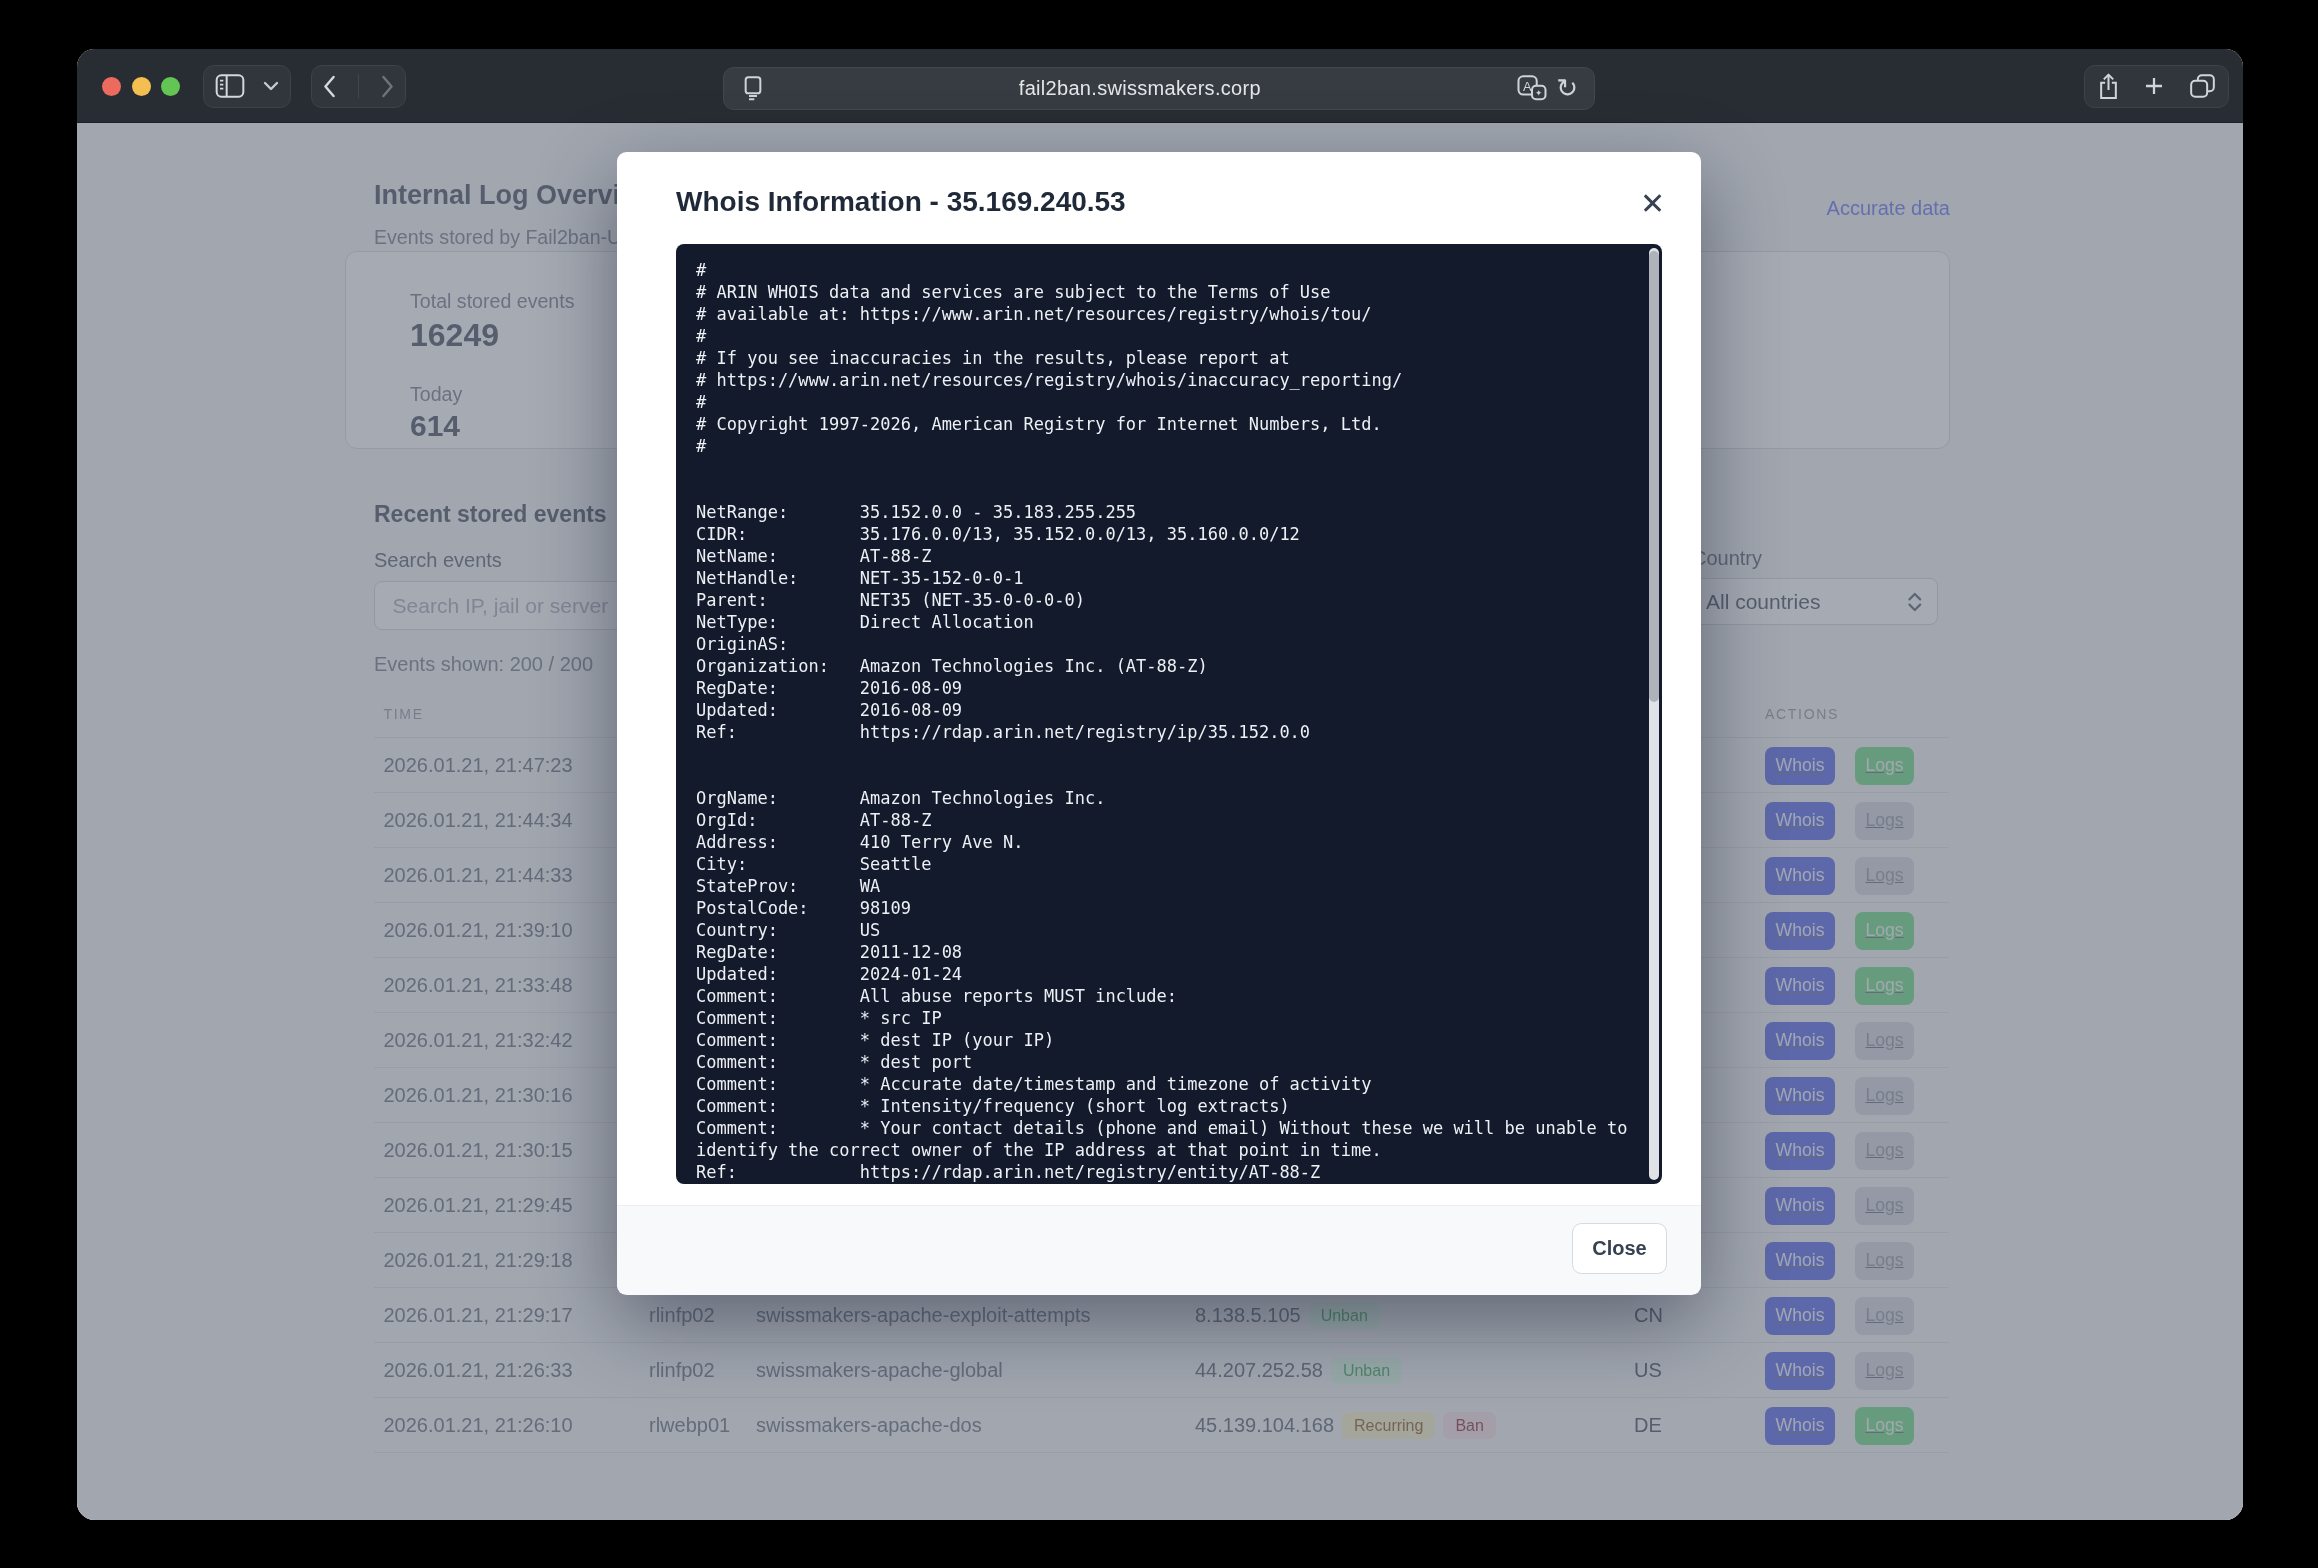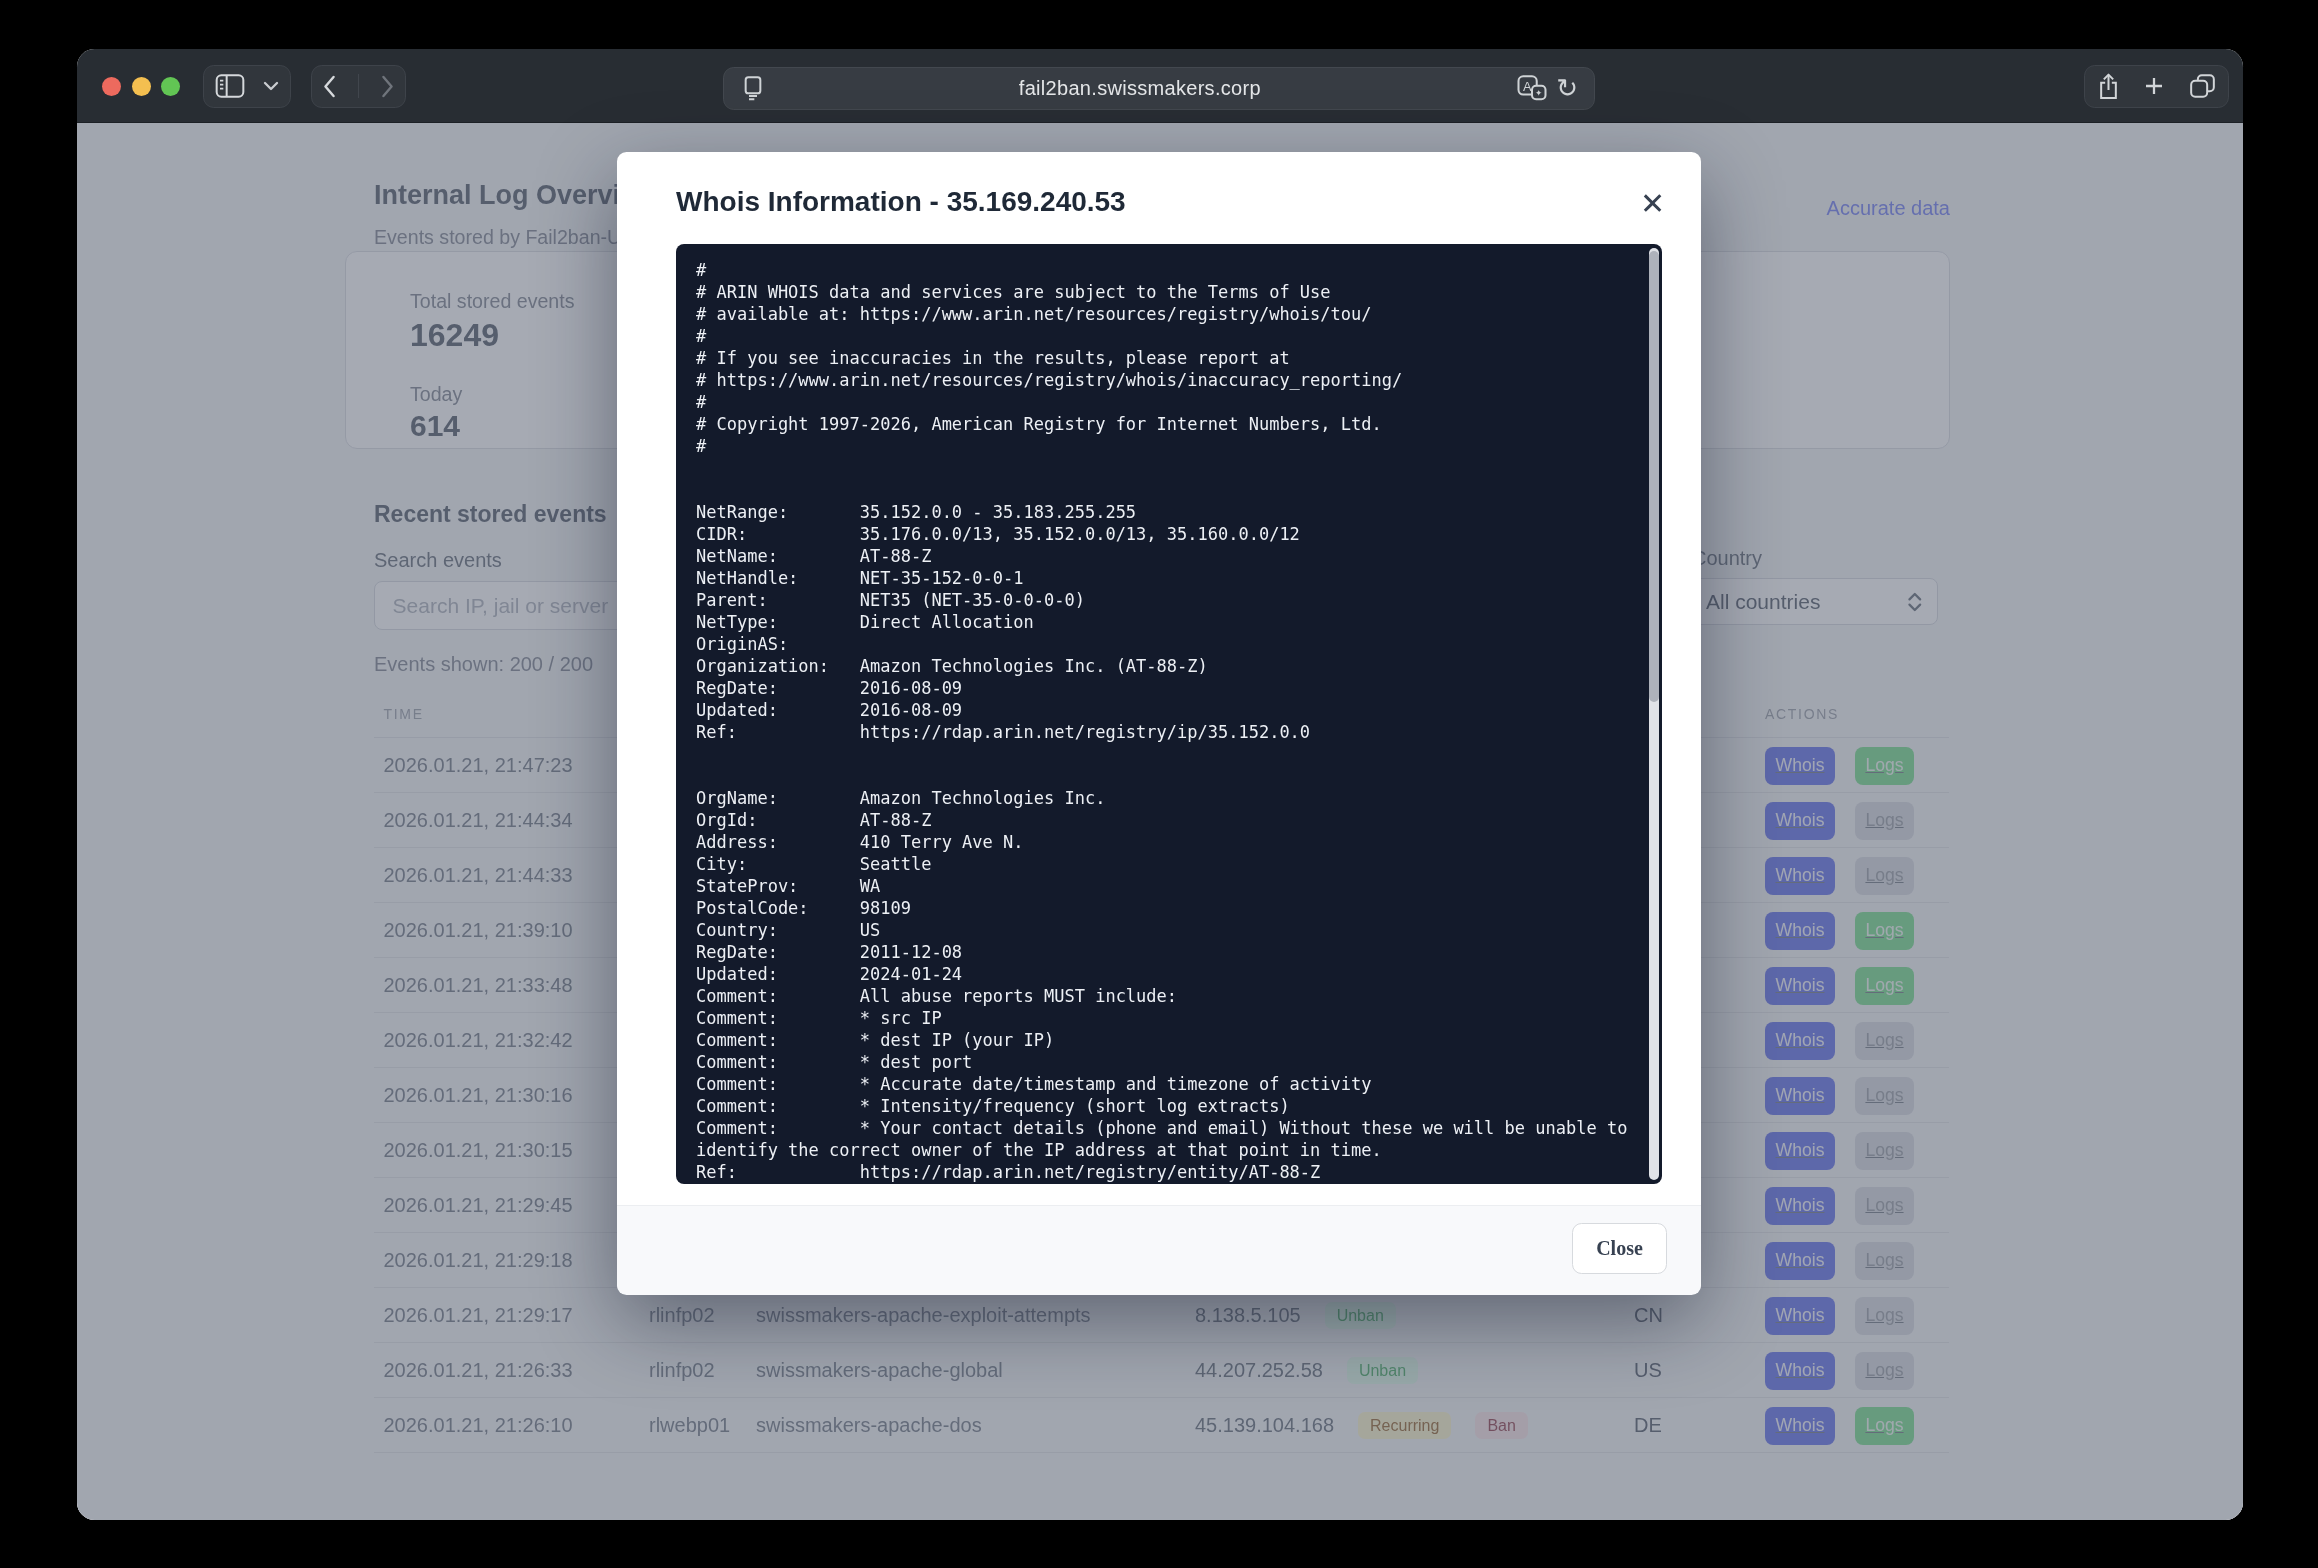--- a/index.html
+++ b/index.html
@@ -39,21 +39,21 @@
   .select{position:absolute;left:1612px;top:455px;width:249px;height:47px;border-radius:8px;
         border:1.4px solid #cfd3da;background:#fff;display:flex;align-items:center;padding:0 13.5px 0 16px;}
   .select .val{flex:1;font-size:21px;color:#374151;}
   
   .thead{position:absolute;left:297px;top:573px;width:1575px;height:42px;border-bottom:1.4px solid #d9dbe0;}
   .th{position:absolute;top:9.5px;font-size:14px;letter-spacing:1.7px;color:#8b919c;font-weight:500;}
   .tbody{position:absolute;left:297px;top:615px;width:1575px;}
   .row{position:relative;height:55px;border-bottom:1.4px solid #dcdee2;}
   .cell{position:absolute;top:0;height:55px;display:flex;align-items:center;font-size:20px;color:#5b6472;}
   .c-time{left:9.5px;}.c-server{left:275px;text-align:right;}.c-jail{left:382px;}
-  .c-ip{left:821px;gap:24px;color:#4b5563;}
+  .c-ip{left:821px;gap:8px;color:#4b5563;}
   .c-country{left:1260px;color:#374151;}
   .c-actions{left:1391px;gap:20px;text-decoration:underline;}
   .badge{display:inline-block;padding:4px 12px;border-radius:6.8px;font-size:16px;line-height:1.2;}
   .badge.unban{background:#dcfce7;color:#2fa34d;}
   .badge.recurring{background:#fdf6c4;color:#854d0e;}
   .badge.ban{background:#fbe1e4;color:#7f1d2d;}
   .btn{display:flex;align-items:center;justify-content:center;height:38px;border-radius:8px;
        font-size:17.6px;font-weight:500;border:none;font-family:"Liberation Sans",sans-serif;}
   .btn.whois{width:70px;background:#4a5ae8;color:#f2f4ff;}
   .btn.logs{width:59px;}
@@ -69,21 +69,21 @@
   .terminal{position:absolute;left:59px;top:92px;width:986px;height:940px;background:#131a2b;
             border-radius:8px;overflow:hidden;}
   .terminal pre{margin:0;padding:15px 20px;font-family:"DejaVu Sans Mono",monospace;
             font-size:17px;line-height:22px;color:#edf0f5;white-space:pre;}
   .track{position:absolute;right:3.4px;top:4px;bottom:4px;width:10px;background:#e0e2e7;border-radius:5.4px;}
   .thumb{position:absolute;right:3.4px;top:6.8px;width:10px;height:451px;background:#aeb2bb;border-radius:5.4px;}
   .modalfooter{position:absolute;left:0;top:1053px;width:100%;height:90px;background:#f8f9fb;
             border-top:1.4px solid #eceef1;border-radius:0 0 9.5px 9.5px;}
   .closebtn{position:absolute;right:34px;top:17px;width:95px;height:51px;border-radius:9.5px;
             background:#fff;border:1.4px solid #d7dade;font-size:20px;font-weight:600;color:#374151;
-            display:flex;align-items:center;justify-content:center;font-family:Liberation Serif, serif;}
+            display:flex;align-items:center;justify-content:center;font-family:Liberation Sans, sans-serif;}
 </style>
 </head>
 <body>
 
 <div class="stage">
   <div class="window">
 
     <div class="toolbar">
       <div class="light" style="left:25px;background:#ed6a5e;"></div>
       <div class="light" style="left:55px;background:#f4bf50;"></div>

